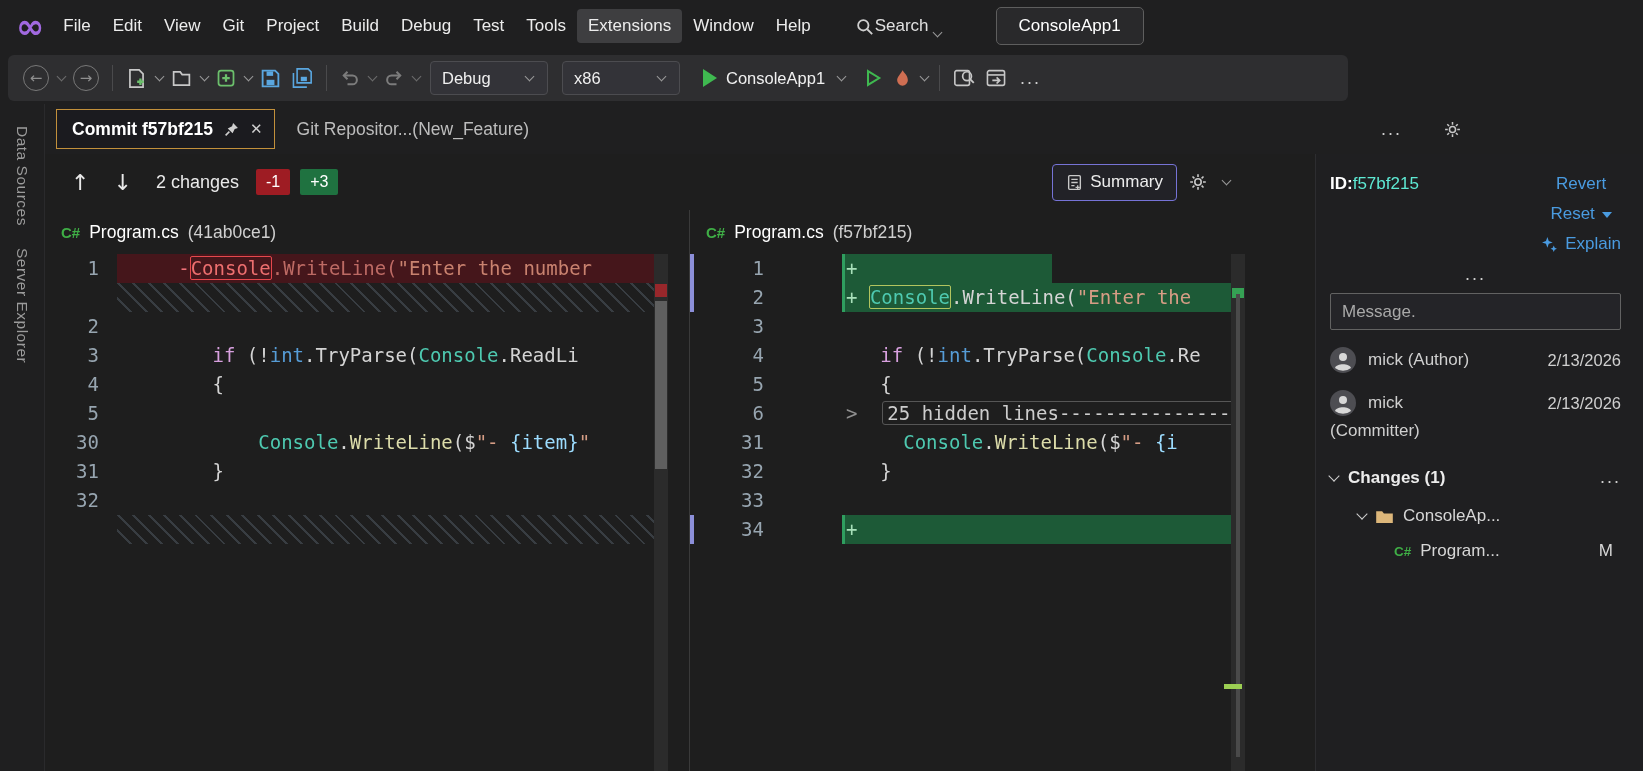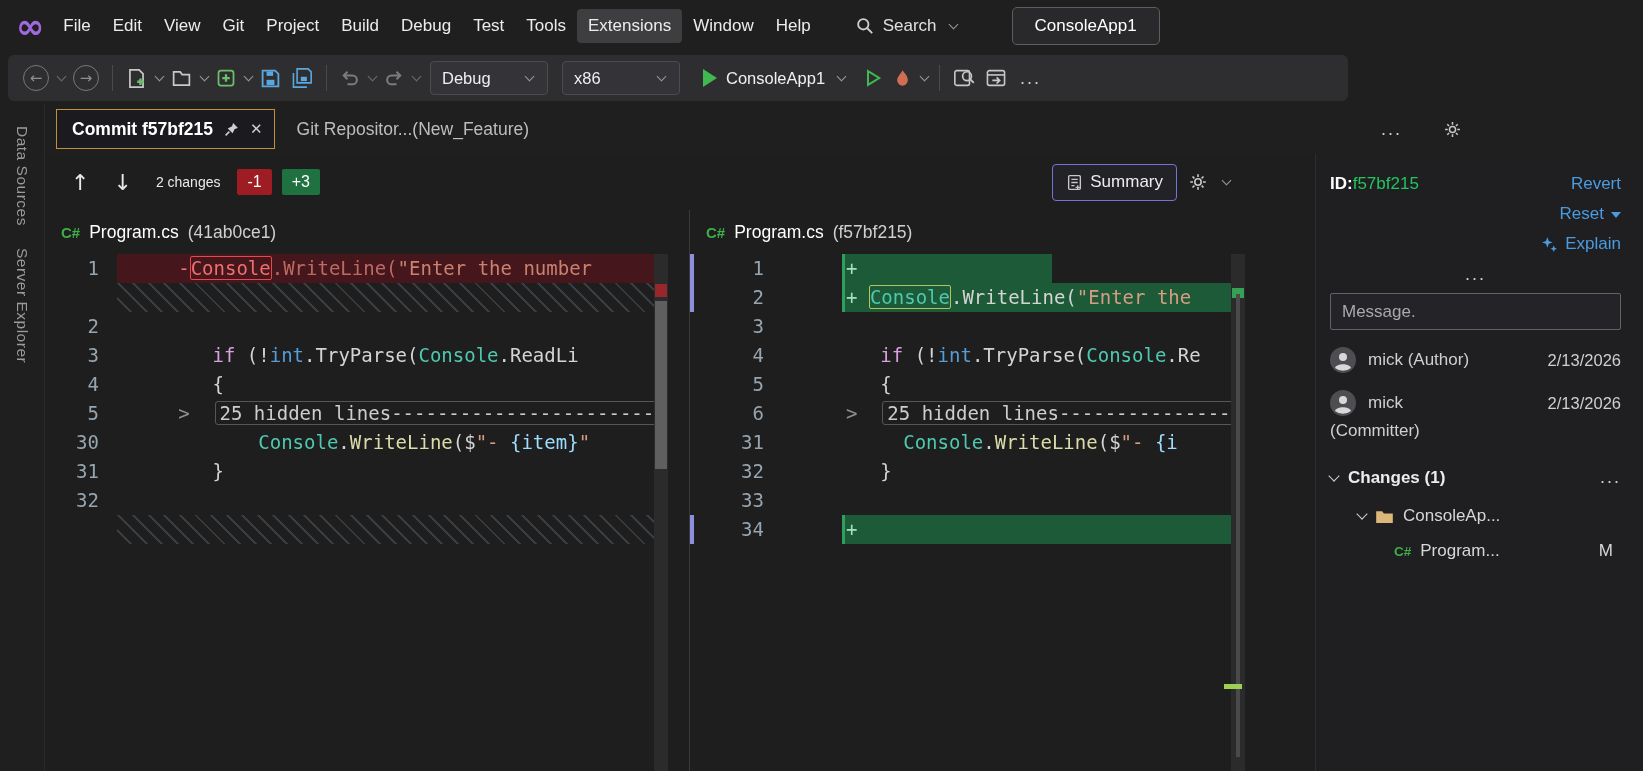--- a/index.html
+++ b/index.html
@@ -5,21 +5,21 @@
 *{margin:0;padding:0;box-sizing:border-box}
 html,body{width:1643px;height:771px;background:#1f1f20;overflow:hidden;
   font-family:"Liberation Sans","DejaVu Sans",sans-serif;color:#d4d4d4}
 
 
 .titlebar{position:absolute;left:0;top:0;width:1643px;height:52px;display:flex;align-items:center;background:#1f1f20}
 .logo{margin:0 8px 0 16px;color:#a169e0;font-size:34px;line-height:1;font-weight:bold;font-family:"DejaVu Sans",sans-serif}
 .menubar{display:flex;}
 .menu-item{padding:7px 11px;font-size:17px;color:#ececec;border-radius:4px;white-space:nowrap}
 .menu-item.hl{background:#3e3e40}
-.search{display:flex;align-items:center;gap:9px;margin-left:34px;color:#e0e0e0;font-size:17px}
+.search{display:flex;align-items:flex-end;gap:1px;margin-left:34px;color:#e0e0e0;font-size:17px}
 .proj{margin-left:52px;border:1px solid #5e5e5e;border-radius:5px;padding:8px 22px;font-size:17px;color:#fff;background:#29292b}
 
 
 .chev{display:inline-block;width:7px;height:7px;border-right:1.6px solid #9a9a9a;border-bottom:1.6px solid #9a9a9a;transform:rotate(45deg);margin:-3px 3px 0 4px}
 .chev.dim2{border-color:#6d6d6d}
 .cd{display:inline-block;width:8px;height:8px;border-right:1.8px solid #cfcfcf;border-bottom:1.8px solid #cfcfcf;transform:rotate(45deg);margin-top:-4px;flex:none}
 
 
 .toolbar{position:absolute;left:0;top:52px;width:1643px;height:52px}
 .toolbar-inner{position:absolute;left:8px;top:3px;width:1340px;height:46px;background:#2e2e30;border-radius:6px;display:flex;align-items:center;padding:0 10px}
@@ -43,21 +43,21 @@
 .sidestrip{position:absolute;left:0;top:104px;bottom:0;width:45px;background:#1f1f20;border-right:1px solid #2a2a2c;display:flex;flex-direction:column;align-items:center}
 .vtab{writing-mode:vertical-rl;color:#9b9b9b;font-size:15.5px;margin-top:22px;letter-spacing:.5px}
 
 
 .content{position:absolute;top:154px;left:45px;right:0;bottom:0;display:flex}
 .editor-col{width:1270px;display:flex;flex-direction:column;background:#1e1e1e}
 
 
 .diffbar{position:relative;height:56px;display:flex;align-items:center;background:#1e1e1e;padding-left:14px;flex:none}
 .arrow{font-size:22px;color:#e8e8e8;padding:4px 12px;font-family:"DejaVu Sans",sans-serif}
-.changes-count{font-size:14px;color:#eaeaea;margin:16px 12px}
+.changes-count{font-size:18px;color:#eaeaea;margin:16px 12px}
 .badge{font-size:16px;padding:4px 10px;border-radius:2px;color:#fff;margin:0 5px}
 .badge-del{background:#9e1c23}
 .badge-add{background:#1f7240}
 .diffbar-right{position:absolute;right:82px;display:flex;align-items:center;gap:11px}
 .summary-btn{display:flex;align-items:center;gap:7px;height:37px;padding:0 13px;border:1px solid #7673d6;border-radius:4px;font-size:17px;color:#ececec;background:#222227}
 
 
 .panes{flex:1;display:flex;min-height:0}
 .col-left{width:623px;position:relative;display:flex;flex-direction:column}
 .col-div{width:22px;background:#1e1e1e;border-right:1px solid #3a3a3a}
@@ -103,22 +103,22 @@
 .sb-thumb{top:47px;height:168px;background:#5f5f5f}
 .mark-green-top{top:34px;height:10px;background:#35a154}
 .sb-thumb-slim{left:5px !important;width:4px;top:40px;bottom:14px;background:#4a4a4a}
 .mark-green-bot{top:430px;height:5px;left:-7px !important;right:3px !important;background:#9ccf53}
 
 
 .details{flex:1;background:#1f1f21;border-left:1px solid #2d2d30;padding:20px 22px 0 14px;font-size:17px;color:#d6d6d6}
 .b{font-weight:bold;color:#fff}
 .d-top{display:flex;justify-content:space-between}
 .d-id .b{}
-.idv{color:#22c55e}
-.d-links{text-align:right}
+.idv{color:#5eead4}
+.d-links{text-align:center}
 .d-links>div{margin-bottom:10px}
 .link{color:#4a9be0}
 .tri{display:inline-block;width:0;height:0;border-left:5px solid transparent;border-right:5px solid transparent;border-top:6px solid #4a9be0;margin-left:7px;vertical-align:middle}
 .explain{display:flex;align-items:center;gap:7px;justify-content:flex-end}
 .d-more{text-align:center;color:#cfcfcf;letter-spacing:2px;margin:0 0 8px;font-size:18px}
 .msg-label{color:#cfcfcf;margin:8px 0 8px}
 .msgbox{height:37px;border:1px solid #626262;border-radius:2px;background:#242428;display:flex;align-items:center;padding:0 11px;color:#a9a9a9}
 .person{display:flex;align-items:center;gap:12px;margin-top:17px}
 .pname{flex:1;color:#cfcfcf}
 .pdate{color:#cfcfcf;font-size:16.5px}
@@ -342,21 +342,20 @@
             <div class="crow code">
               <span class="gut">3</span>
               <span class="codeline"><span>        </span><span class="kw">if</span><span> (!</span><span class="ty">int</span><span>.TryParse(</span><span class="cls">Console</span><span>.ReadLi</span></span>
             </div>
             <div class="crow code">
               <span class="gut">4</span>
               <span class="codeline"><span>        {</span></span>
             </div>
             <div class="crow code">
               <span class="gut">5</span>
-              <span class="codeline"><span>     </span><span class="fold">&gt;</span><span>  </span><span class="fold-box">25 hidden lines-----------------------</span></span>
             </div>
             <div class="crow code">
               <span class="gut">30</span>
               <span class="codeline"><span>            </span><span class="cls">Console</span><span>.</span><span class="m">WriteLine</span><span>($</span><span class="str">"- </span><span class="var">{item}</span><span class="str">"</span></span>
             </div>
             <div class="crow code">
               <span class="gut">31</span>
               <span class="codeline"><span>        }</span></span>
             </div>
             <div class="crow code">

